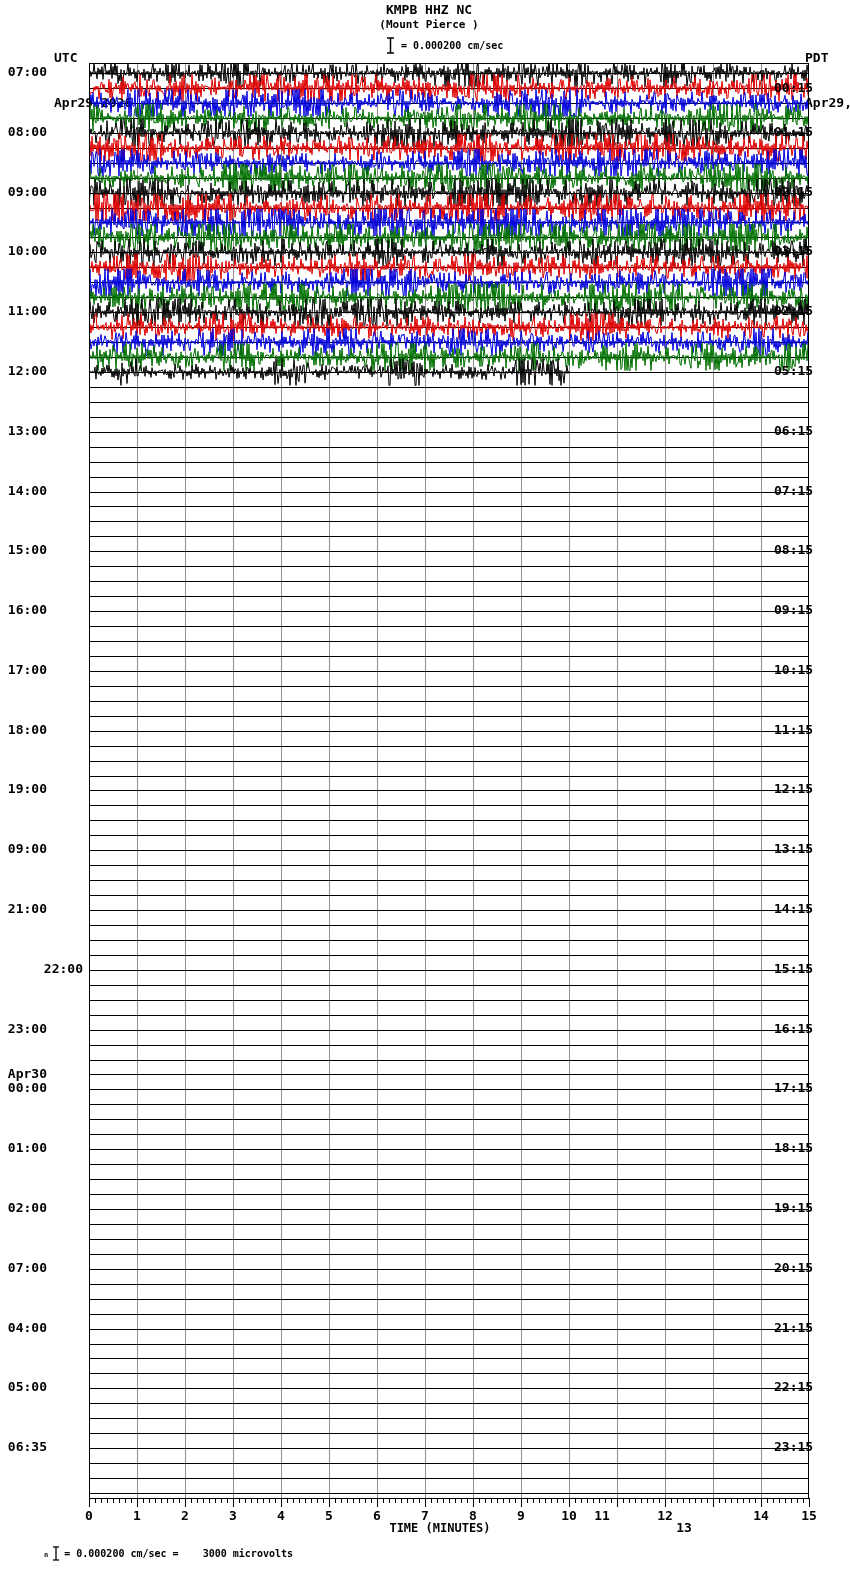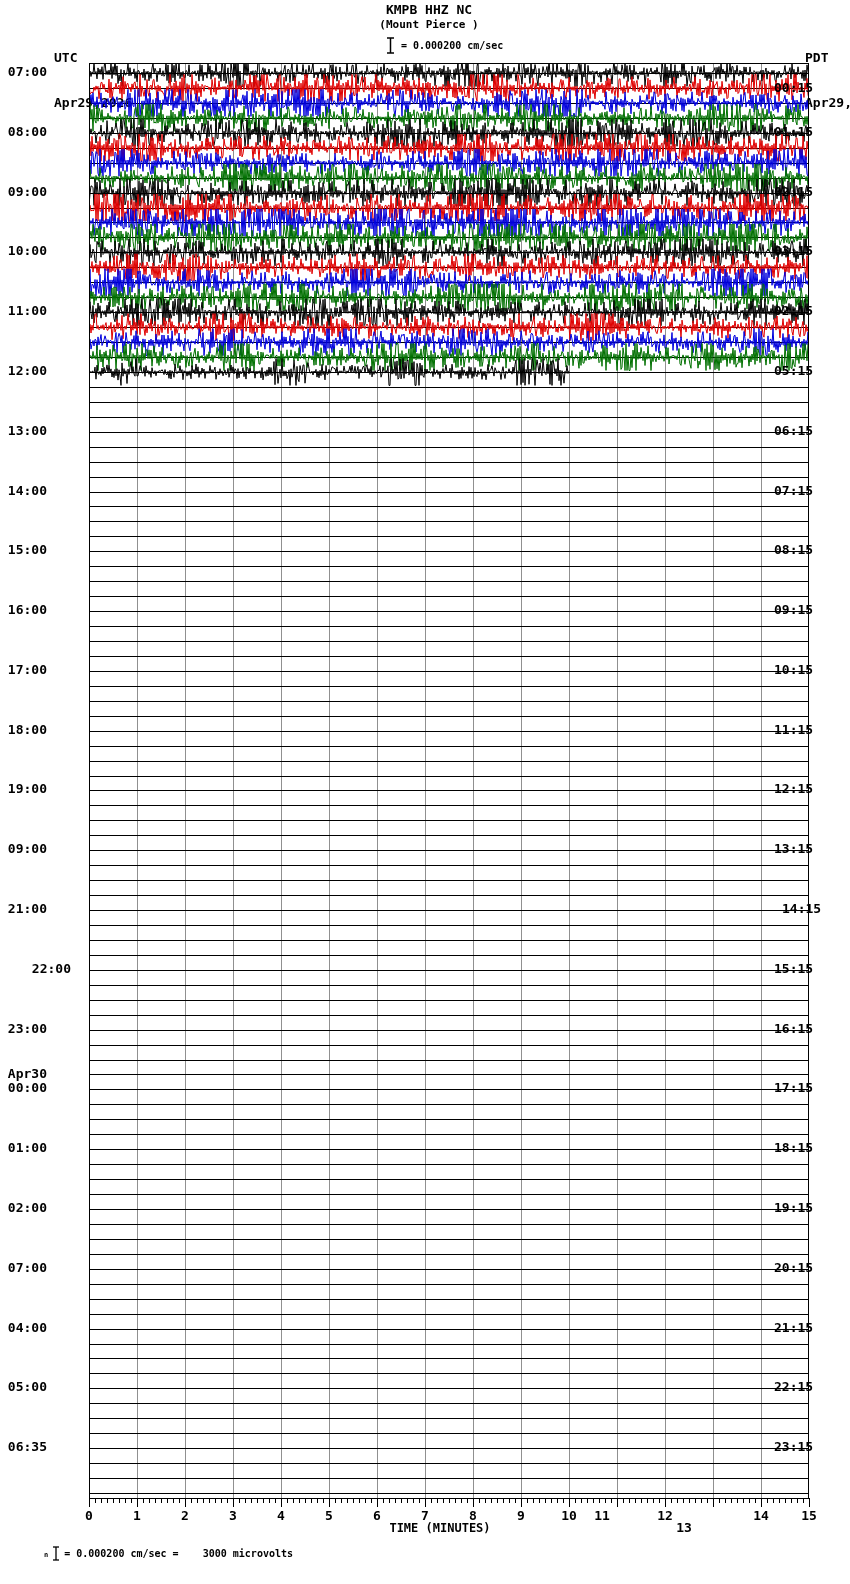--- a/index.html
+++ b/index.html
@@ -335,22 +335,22 @@
       <div class="right-label" style="top: 603.105px;">09:15</div>
       <div class="hour-label" style="left: 0px; top: 662.895px;">17:00</div>
       <div class="right-label" style="top: 662.895px;">10:15</div>
       <div class="hour-label" style="left: 0px; top: 722.684px;">18:00</div>
       <div class="right-label" style="top: 722.684px;">11:15</div>
       <div class="hour-label" style="left: 0px; top: 782.474px;">19:00</div>
       <div class="right-label" style="top: 782.474px;">12:15</div>
       <div class="hour-label" style="left: 0px; top: 842.263px;">09:00</div>
       <div class="right-label" style="top: 842.263px;">13:15</div>
       <div class="hour-label" style="left: 0px; top: 902.053px;">21:00</div>
-      <div class="right-label" style="top: 902.053px; margin-left: 8px;">14:15</div>
-      <div class="hour-label" style="left: 0px; top: 961.842px; padding-left: 24px;">22:00</div>
+      <div class="right-label" style="top: 902.053px;">14:15</div>
+      <div class="hour-label" style="left: 12px; top: 961.842px; padding-left: 24px;">22:00</div>
       <div class="right-label" style="top: 961.842px;">15:15</div>
       <div class="hour-label" style="left: 0px; top: 1021.63px;">23:00</div>
       <div class="right-label" style="top: 1021.63px;">16:15</div>
       <div class="hour-label" style="left: 0px; top: 1081.42px;">00:00</div>
       <div class="date-note" style="left: 0px; top: 1067.42px;">Apr30</div>
       <div class="right-label" style="top: 1081.42px;">17:15</div>
       <div class="hour-label" style="left: 0px; top: 1141.21px;">01:00</div>
       <div class="right-label" style="top: 1141.21px;">18:15</div>
       <div class="hour-label" style="left: 0px; top: 1201px;">02:00</div>
       <div class="right-label" style="top: 1201px;">19:15</div>

